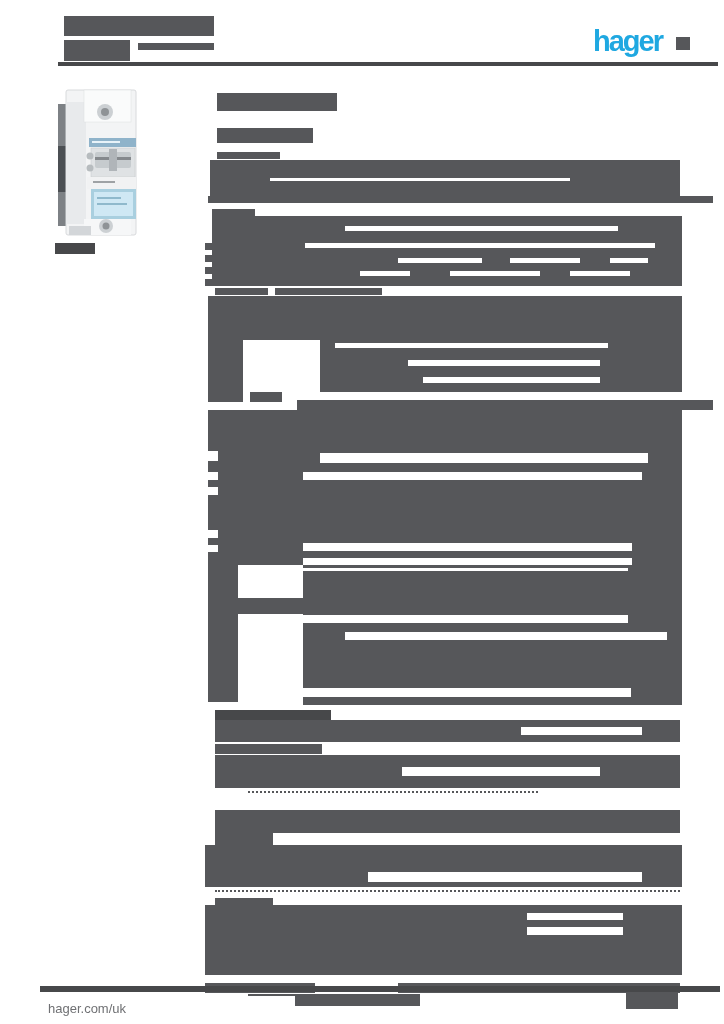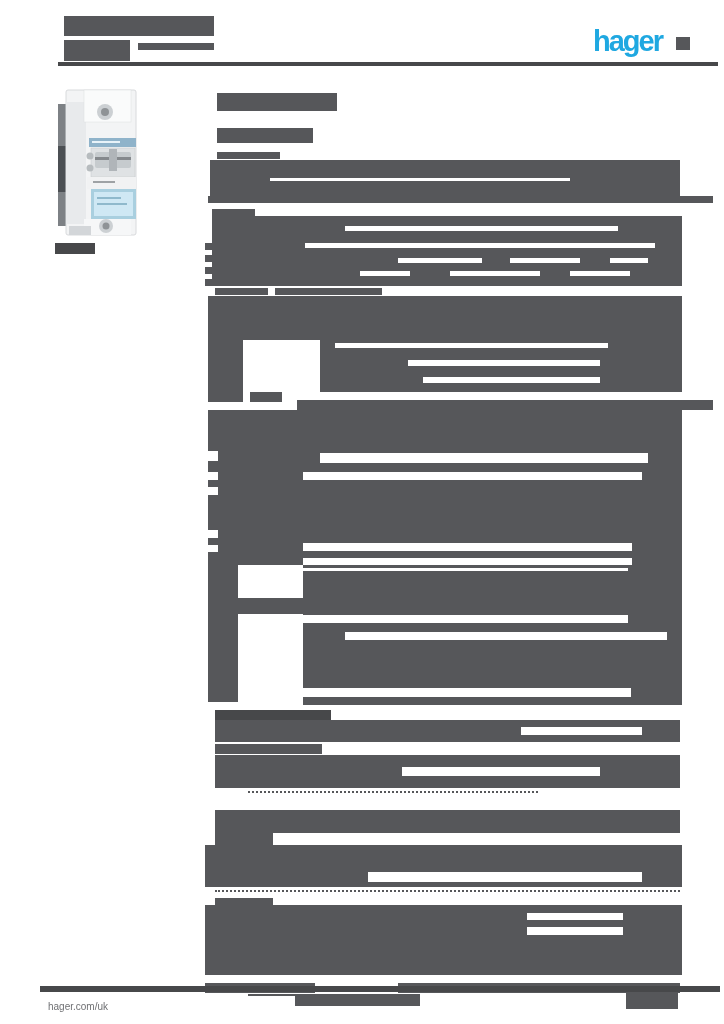--- a/index.html
+++ b/index.html
@@ -14,21 +14,21 @@
   #logo{
     position:absolute;left:593px;top:26px;z-index:3;
     font-weight:bold;font-size:29px;letter-spacing:-2px;color:var(--logo-blue);
     line-height:30px;
   }
   #product-photo{position:absolute;left:57px;top:88px;z-index:2;}
   #footer-box{
     position:absolute;left:45px;top:996px;width:250px;height:28px;background:#ffffff;z-index:3;
   }
   #footer-site{
-    position:absolute;left:3px;top:5px;font-size:10px;color:#6f7073;z-index:4;
+    position:absolute;left:3px;top:5px;font-size:13px;color:#6f7073;z-index:4;
     text-decoration:none;cursor:pointer;
   }
 </style>
 </head>
 <body>
 
 <div id="page">
 
   <div id="logo">hager</div>
 

